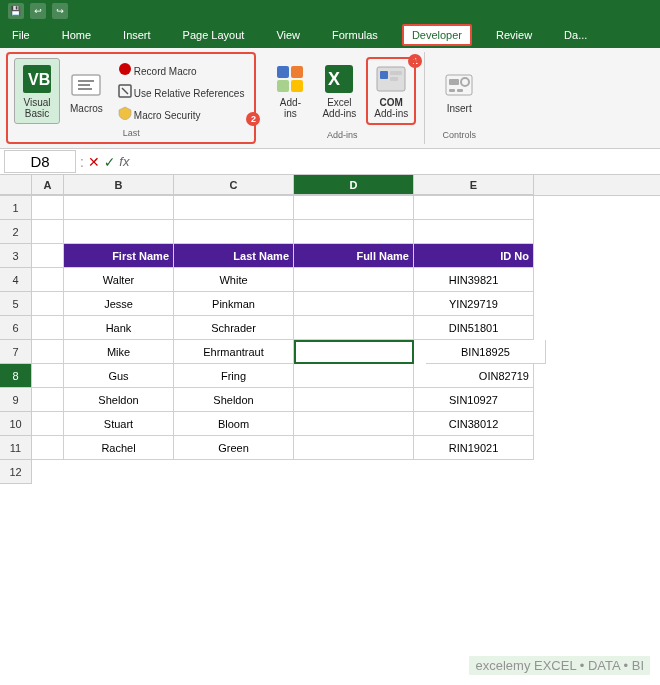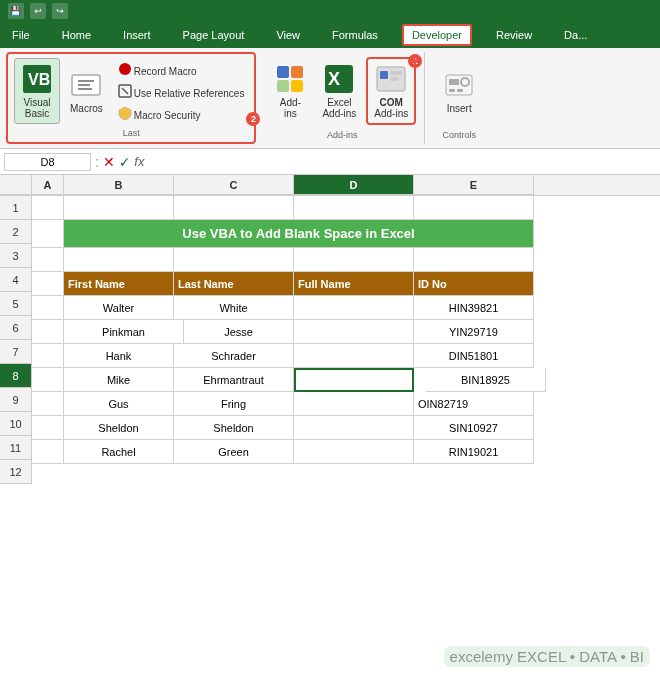--- a/index.html
+++ b/index.html
@@ -144,22 +144,22 @@
       align-items: center;
       border-bottom: 1px solid #ccc;
       padding: 2px 4px;
       background: white;
       height: 26px;
       gap: 4px;
     }
     .cell-ref-box {
       border: 1px solid #ccc;
       padding: 2px 6px;
-      font-size: 11px;
-      width: 87px;
+      font-size: 15px;
+      width: 72px;
       text-align: center;
     }
     .formula-divider { color: #999; font-size: 14px; }
     .formula-icons { display: flex; gap: 4px; align-items: center; color: #666; font-size: 12px; }
     .formula-input { flex: 1; font-size: 11px; padding: 0 4px; }
 
     
     .spreadsheet {
       display: flex;
       flex-direction: column;
@@ -237,39 +237,39 @@
       border-right: 1px solid #d0d0d0;
       border-bottom: 1px solid #d0d0d0;
       display: flex;
       align-items: center;
       padding: 0 4px;
       font-size: 11px;
       overflow: hidden;
       white-space: nowrap;
     }
     .cell.selected { border: 2px solid #1e6b2e; }
-    .cell.header-green { background: #a16207; color: white; font-weight: bold; text-align: center; justify-content: flex-start; }
+    .cell.header-green { background: #4c1d95; color: white; font-weight: bold; text-align: center; justify-content: flex-end; }
     .cell.title-cell { background: #4CAF50; color: white; font-weight: bold; font-size: 13px; text-align: center; justify-content: center; }
 
     
     .col-a { width: 32px; min-width: 32px; }
     .col-b { width: 110px; min-width: 110px; }
     .col-c { width: 120px; min-width: 120px; }
     .col-d { width: 120px; min-width: 120px; }
     .col-e { width: 120px; min-width: 120px; }
 
     .watermark {
       position: fixed;
-      bottom: 18px;
+      bottom: 10px;
       right: 10px;
       background: #ddeedd;
       padding: 2px 6px;
-      font-size: 15px;
+      font-size: 13px;
       color: #666;
-      border-radius: 7px;
+      border-radius: 1px;
       opacity: 0.7;
     }
   </style>
 </head>
 <body>
 
 <div class="title-bar">
   <div class="title-bar-icons">
     <div class="title-bar-icon">💾</div>
     <div class="title-bar-icon">↩</div>
@@ -455,26 +455,20 @@
     <div class="cells-area">
 
       <div class="cells-row">
         <div class="cell col-a"></div>
         <div class="cell col-b"></div>
         <div class="cell col-c"></div>
         <div class="cell col-d"></div>
         <div class="cell col-e"></div>
       </div>
 
-      <div class="cells-row" style="height:28px;">
-        <div class="cell col-a"></div>
-        <div class="cell title-cell" style="width: 470px; min-width: 470px; font-size:13px; font-weight:bold;">
-          <span>Use VBA to Add Blank Space in Excel</span>
-        </div>
-      </div>
 
       <div class="cells-row">
         <div class="cell col-a"></div>
         <div class="cell col-b"></div>
         <div class="cell col-c"></div>
         <div class="cell col-d"></div>
         <div class="cell col-e"></div>
       </div>
 
       <div class="cells-row">
@@ -502,25 +496,25 @@
           <span>White</span>
         </div>
         <div class="cell col-d"></div>
         <div class="cell col-e" style="justify-content:center;">
           <span>HIN39821</span>
         </div>
       </div>
 
       <div class="cells-row">
         <div class="cell col-a"></div>
+        <div class="cell col-b" style="justify-content:center;">
+          <span>Jesse</span>
+        </div>
         <div class="cell col-c" style="justify-content:center;">
           <span>Pinkman</span>
-        </div>
-        <div class="cell col-b" style="justify-content:center;">
-          <span>Jesse</span>
         </div>
         <div class="cell col-d"></div>
         <div class="cell col-e" style="justify-content:center;">
           <span>YIN29719</span>
         </div>
       </div>
 
       <div class="cells-row">
         <div class="cell col-a"></div>
         <div class="cell col-b" style="justify-content:center;">
@@ -551,39 +545,52 @@
 
       <div class="cells-row">
         <div class="cell col-a"></div>
         <div class="cell col-b" style="justify-content:center;">
           <span>Gus</span>
         </div>
         <div class="cell col-c" style="justify-content:center;">
           <span>Fring</span>
         </div>
         <div class="cell col-d"></div>
-        <div class="cell col-e" style="justify-content:flex-start;">
+        <div class="cell col-e" style="justify-content:flex-end;">
           <span>OIN82719</span>
         </div>
       </div>
 
       <div class="cells-row">
         <div class="cell col-a"></div>
         <div class="cell col-b" style="justify-content:center;">
           <span>Sheldon</span>
         </div>
         <div class="cell col-c" style="justify-content:center;">
           <span>Sheldon</span>
         </div>
         <div class="cell col-d"></div>
         <div class="cell col-e" style="justify-content:center;">
           <span>SIN10927</span>
         </div>
       </div>
 
+      <div class="cells-row">
+        <div class="cell col-a"></div>
+        <div class="cell col-b" style="justify-content:center;">
+          <span>Stuart</span>
+        </div>
+        <div class="cell col-c" style="justify-content:center;">
+          <span>Bloom</span>
+        </div>
+        <div class="cell col-d"></div>
+        <div class="cell col-e" style="justify-content:center;">
+          <span>CIN38012</span>
+        </div>
+      </div>
 
       <div class="cells-row">
         <div class="cell col-a"></div>
         <div class="cell col-b" style="justify-content:center;">
           <span>Rachel</span>
         </div>
         <div class="cell col-c" style="justify-content:center;">
           <span>Green</span>
         </div>
         <div class="cell col-d"></div>

